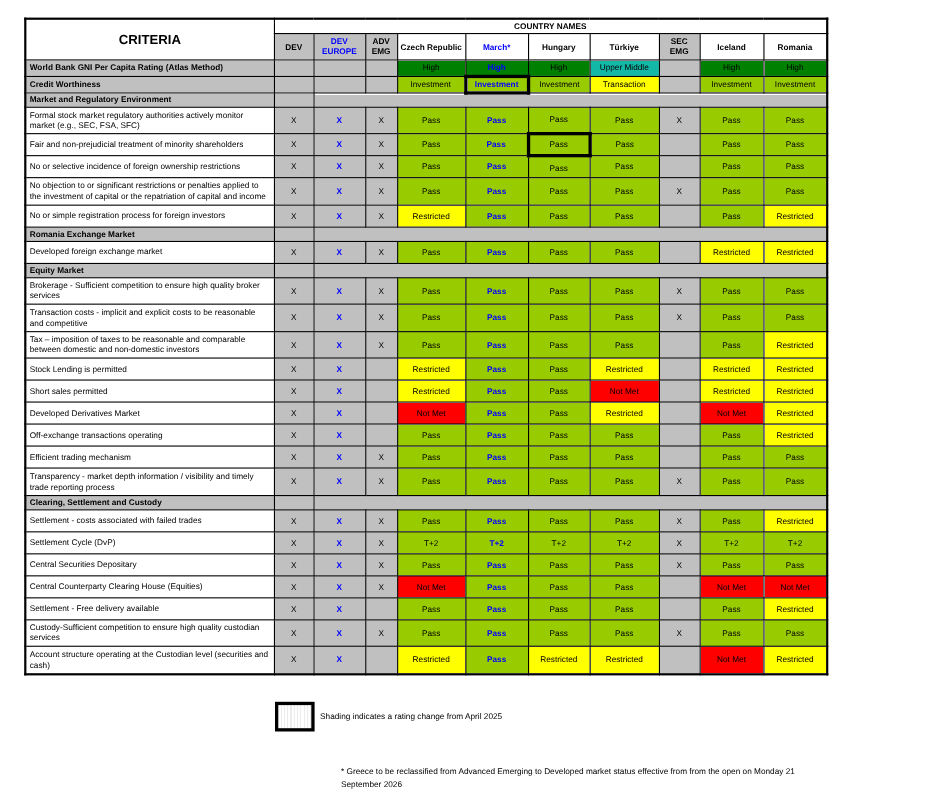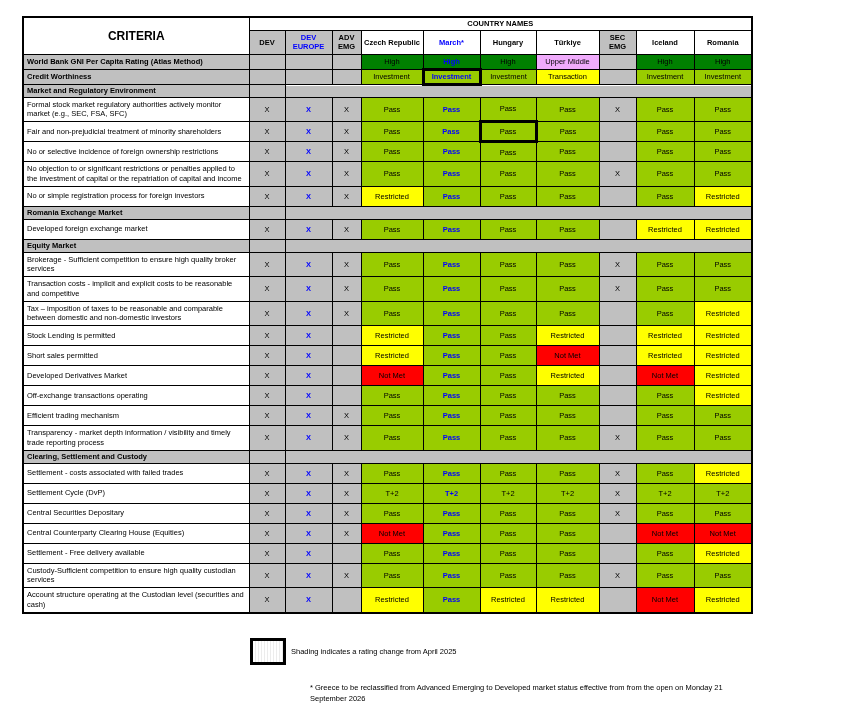--- a/index.html
+++ b/index.html
@@ -40,21 +40,21 @@
   tr.crit td { height:20px; }
   tr.info td { height:15px; }
 
   #legend { position:absolute; left:250px; top:638px; display:flex; align-items:center; }
   #legend .swatch {
     width:36px; height:27px; border:3px solid #000; margin-right:5px;
     background:repeating-linear-gradient(90deg,#ffffff 0px,#ffffff 2px,#ececec 2px,#ececec 3px);
   }
   #legend .legend-text { font-size:7.5px; color:#000; }
 
-  #footnote { position:absolute; left:310px; top:682px; width:450px; font-size:7.5px; line-height:1.5; color:#000; }
+  #footnote { position:absolute; left:310px; top:696px; width:450px; font-size:7.5px; line-height:1.5; color:#000; }
 </style>
 </head>
 <body>
 
 <div id="page">
   <div id="sheet">
     <div class="gap"></div>
     <table>
       <colgroup>
         <col class="c-criteria">
@@ -89,21 +89,21 @@
       </thead>
       <tbody id="table-body">
           <tr class="info">
             <td class="label bold">World Bank GNI Per Capita Rating (Atlas Method)</td>
             <td class="mark"></td>
             <td class="mark blue"></td>
             <td class="mark"></td>
             <td class="val" style="background: rgb(0, 128, 0);">High</td>
             <td class="val greece" style="background: rgb(0, 128, 0);">High</td>
             <td class="val" style="background: rgb(0, 128, 0);">High</td>
-            <td class="val" style="background: #f0abfc;">Upper Middle</td>
+            <td class="val" style="background: #14b8a6;">Upper Middle</td>
             <td class="mark"></td>
             <td class="val" style="background: rgb(0, 128, 0);">High</td>
             <td class="val" style="background: rgb(0, 128, 0);">High</td>
           </tr>
           <tr class="info">
             <td class="label bold">Credit Worthiness</td>
             <td class="mark"></td>
             <td class="mark blue"></td>
             <td class="mark"></td>
             <td class="val" style="background: rgb(153, 204, 0);">Investment</td>

